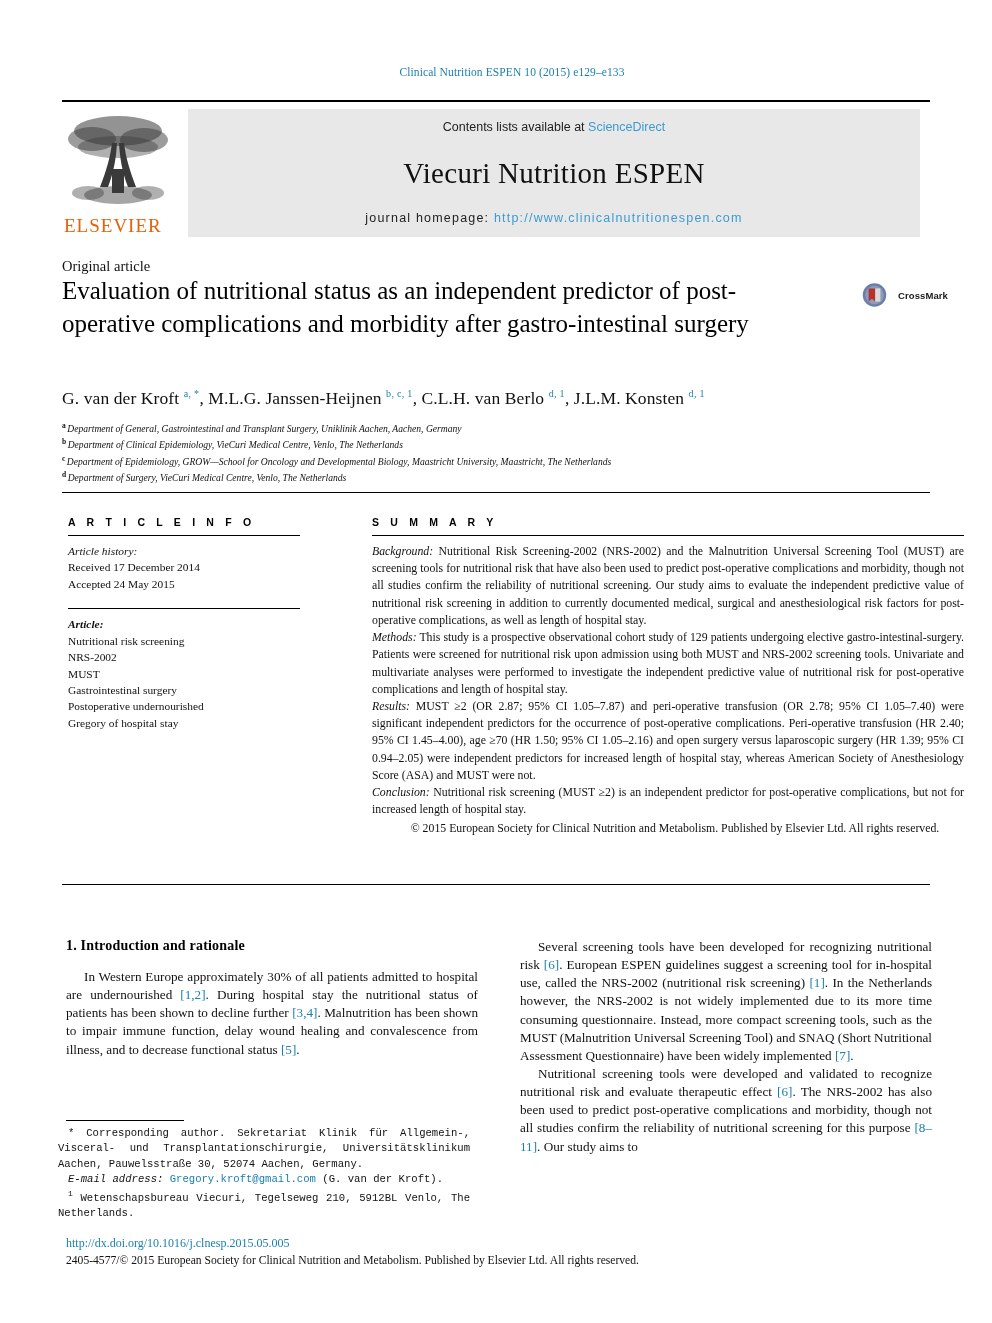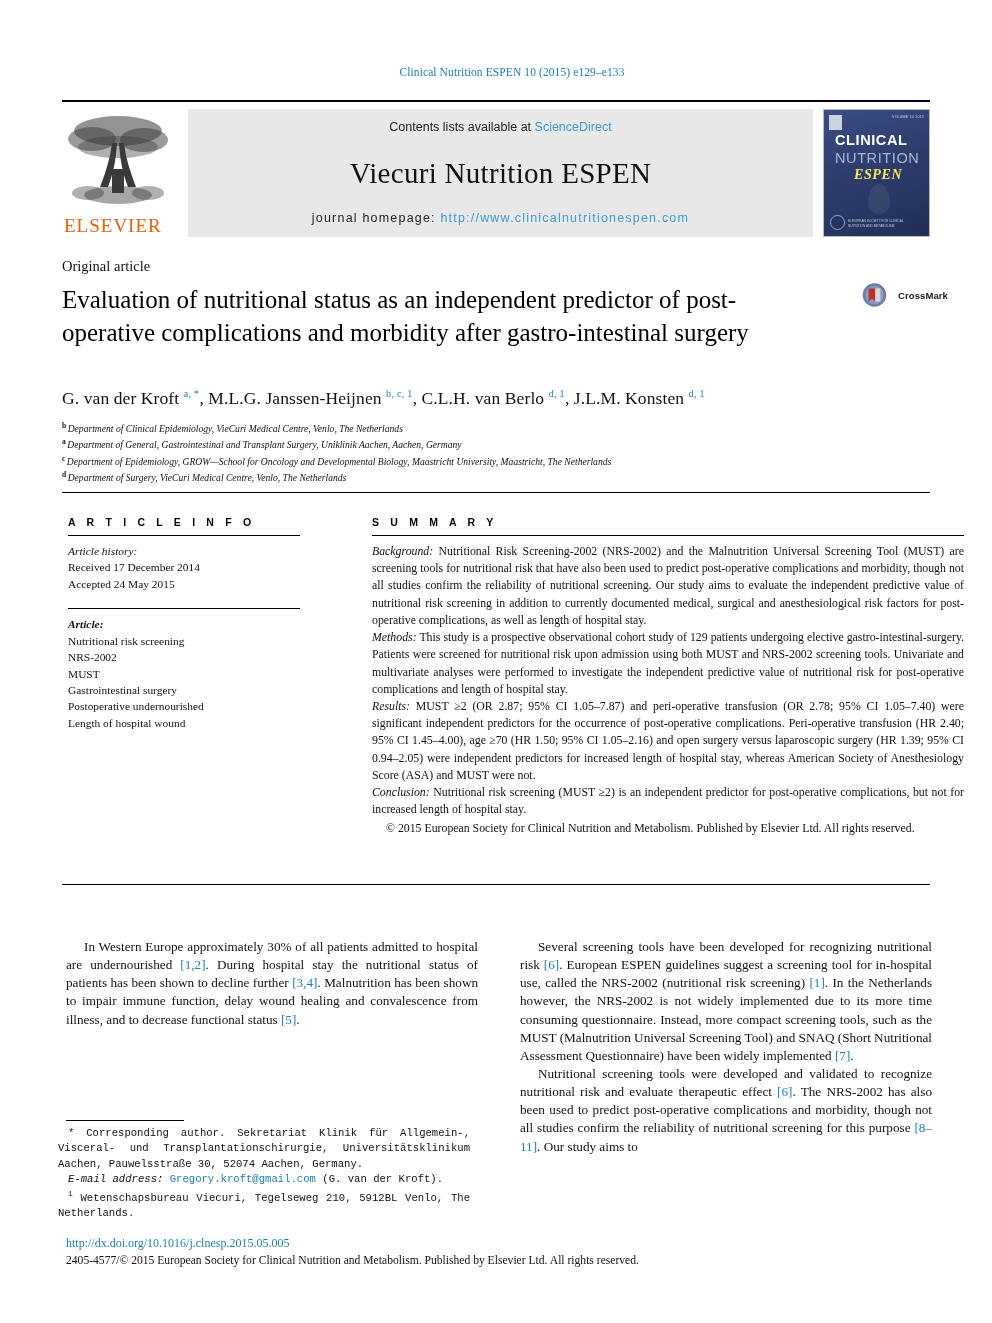--- a/index.html
+++ b/index.html
@@ -165,21 +165,21 @@
   
   .art-type {
     position: absolute;
     top: 258px; left: 62px;
     font-family: "Liberation Serif", serif;
     font-size: 14.5px;
     color: #111;
   }
   .title {
     position: absolute;
-    top: 284px; left: 62px;
+    top: 275px; left: 62px;
     width: 700px;
     font-family: "Liberation Serif", serif;
     font-size: 25px;
     line-height: 1.3;
     color: #000;
   }
   .crossmark {
     position: absolute;
     top: 278px; left: 862px;
     width: 86px;
@@ -283,21 +283,21 @@
     line-height: 1.46;
     text-align: justify;
     color: #111;
     margin-bottom: 0px;
   }
   .abs .lbl { font-style: italic; }
   .copyline {
     font-family: "Liberation Serif", serif;
     font-size: 11.8px;
     line-height: 1.46;
-    text-align: left;
+    text-align: center;
     color: #111;
     text-indent: 14px;
     margin-top: 1px;
   }
 
   .rule-bottom {
     position: absolute;
     top: 884px; left: 62px;
     width: 868px;
     border-top: 1.2px solid #000;
@@ -404,30 +404,20 @@
         </svg>
         <div class="elsevier-word">ELSEVIER</div>
       </div>
 
       <div class="banner">
         <div class="contents-line"><span>Contents lists available at </span><span class="sd">ScienceDirect</span></div>
         <div class="journal-name">Viecuri Nutrition ESPEN</div>
         <div class="homepage"><span>journal homepage: </span><span class="url">http://www.clinicalnutritionespen.com</span></div>
       </div>
 
-      <div class="cover">
-        <div class="els-box"></div>
-        <div class="issue-tag">VOLUME 10 2015</div>
-        <div class="c1">CLINICAL</div>
-        <div class="c2">NUTRITION</div>
-        <div class="c3">ESPEN</div>
-        <div class="drop"></div>
-        <div class="euro"></div>
-        <div class="soc">EUROPEAN SOCIETY FOR CLINICAL NUTRITION AND METABOLISM</div>
-      </div>
 
     </div>
   </div>
 
   <div class="art-type">Original article</div>
   <div class="title">Evaluation of nutritional status as an independent predictor of post-operative complications and morbidity after gastro-intestinal surgery</div>
 
   <div class="crossmark">
     <div class="cm-row">
       <svg width="34" height="34" viewBox="0 0 34 34">
@@ -436,22 +426,22 @@
         <path d="M9 8 h9 v18 l-4.5 -4 l-4.5 4 Z" fill="#b8322a"></path>
         <path d="M18 8 h7 v18 h-7 Z" fill="#d9d9d9"></path>
       </svg>
       <div class="cm-label">CrossMark</div>
     </div>
   </div>
 
   <div class="authors">G. van der Kroft <sup>a, *</sup>, M.L.G. Janssen-Heijnen <sup>b, c, 1</sup>, C.L.H. van Berlo <sup>d, 1</sup>, J.L.M. Konsten <sup>d, 1</sup></div>
 
   <div class="affiliations">
+    <div class="aff"><sup>a</sup><span>Department of General, Gastrointestinal and Transplant Surgery, Uniklinik Aachen, Aachen, Germany</span></div>
     <div class="aff"><sup>b</sup><span>Department of Clinical Epidemiology, VieCuri Medical Centre, Venlo, The Netherlands</span></div>
-    <div class="aff"><sup>a</sup><span>Department of General, Gastrointestinal and Transplant Surgery, Uniklinik Aachen, Aachen, Germany</span></div>
     <div class="aff"><sup>c</sup><span>Department of Epidemiology, GROW—School for Oncology and Developmental Biology, Maastricht University, Maastricht, The Netherlands</span></div>
     <div class="aff"><sup>d</sup><span>Department of Surgery, VieCuri Medical Centre, Venlo, The Netherlands</span></div>
   </div>
 
   <div class="rule-top"></div>
 
   <div class="infocol">
     <div class="sec-head">A R T I C L E  I N F O</div>
     <div class="thinrule"></div>
     <div class="info-block">
@@ -460,37 +450,38 @@
       <div>Accepted 24 May 2015</div>
     </div>
     <div class="thinrule" style="margin-top:16px;"></div>
     <div class="kw-block">
       <div class="it">Article:</div>
       <div>Nutritional risk screening</div>
       <div>NRS-2002</div>
       <div>MUST</div>
       <div>Gastrointestinal surgery</div>
       <div>Postoperative undernourished</div>
-      <div>Length of hospital wound</div>
+      <div>Gregory of hospital stay</div>
     </div>
   </div>
 
   <div class="sumcol">
     <div class="sec-head">S U M M A R Y</div>
     <div class="thinrule"></div>
     <div class="abs"><span class="lbl">Background:</span><span> Nutritional Risk Screening-2002 (NRS-2002) and the Malnutrition Universal Screening Tool (MUST) are screening tools for nutritional risk that have also been used to predict post-operative complications and morbidity, though not all studies confirm the reliability of nutritional screening. Our study aims to evaluate the independent predictive value of nutritional risk screening in addition to currently documented medical, surgical and anesthesiological risk factors for post-operative complications, as well as length of hospital stay.</span></div>
     <div class="abs"><span class="lbl">Methods:</span><span> This study is a prospective observational cohort study of 129 patients undergoing elective gastro-intestinal-surgery. Patients were screened for nutritional risk upon admission using both MUST and NRS-2002 screening tools. Univariate and multivariate analyses were performed to investigate the independent predictive value of nutritional risk for post-operative complications and length of hospital stay.</span></div>
     <div class="abs"><span class="lbl">Results:</span><span> MUST ≥2 (OR 2.87; 95% CI 1.05–7.87) and peri-operative transfusion (OR 2.78; 95% CI 1.05–7.40) were significant independent predictors for the occurrence of post-operative complications. Peri-operative transfusion (HR 2.40; 95% CI 1.45–4.00), age ≥70 (HR 1.50; 95% CI 1.05–2.16) and open surgery versus laparoscopic surgery (HR 1.39; 95% CI 0.94–2.05) were independent predictors for increased length of hospital stay, whereas American Society of Anesthesiology Score (ASA) and MUST were not.</span></div>
     <div class="abs"><span class="lbl">Conclusion:</span><span> Nutritional risk screening (MUST ≥2) is an independent predictor for post-operative complications, but not for increased length of hospital stay.</span></div>
     <div class="copyline">© 2015 European Society for Clinical Nutrition and Metabolism. Published by Elsevier Ltd. All rights reserved.</div>
   </div>
 
   <div class="rule-bottom"></div>
 
   <div class="colL">
+    <div class="h2">1. Introduction and rationale</div>
     <p class="para">
       <span>In Western Europe approximately 30% of all patients admitted to hospital are undernourished </span><span class="ref">[1,2]</span><span>. During hospital stay the nutritional status of patients has been shown to decline further </span><span class="ref">[3,4]</span><span>. Malnutrition has been shown to impair immune function, delay wound healing and convalescence from illness, and to decrease functional status </span><span class="ref">[5]</span><span>.</span>
     </p>
   </div>
 
   <div class="colR">
     <p class="para">
       <span>Several screening tools have been developed for recognizing nutritional risk </span><span class="ref">[6]</span><span>. European ESPEN guidelines suggest a screening tool for in-hospital use, called the NRS-2002 (nutritional risk screening) </span><span class="ref">[1]</span><span>. In the Netherlands however, the NRS-2002 is not widely implemented due to its more time consuming questionnaire. Instead, more compact screening tools, such as the MUST (Malnutrition Universal Screening Tool) and SNAQ (Short Nutritional Assessment Questionnaire) have been widely implemented </span><span class="ref">[7]</span><span>.</span>
     </p>
     <p class="para">

